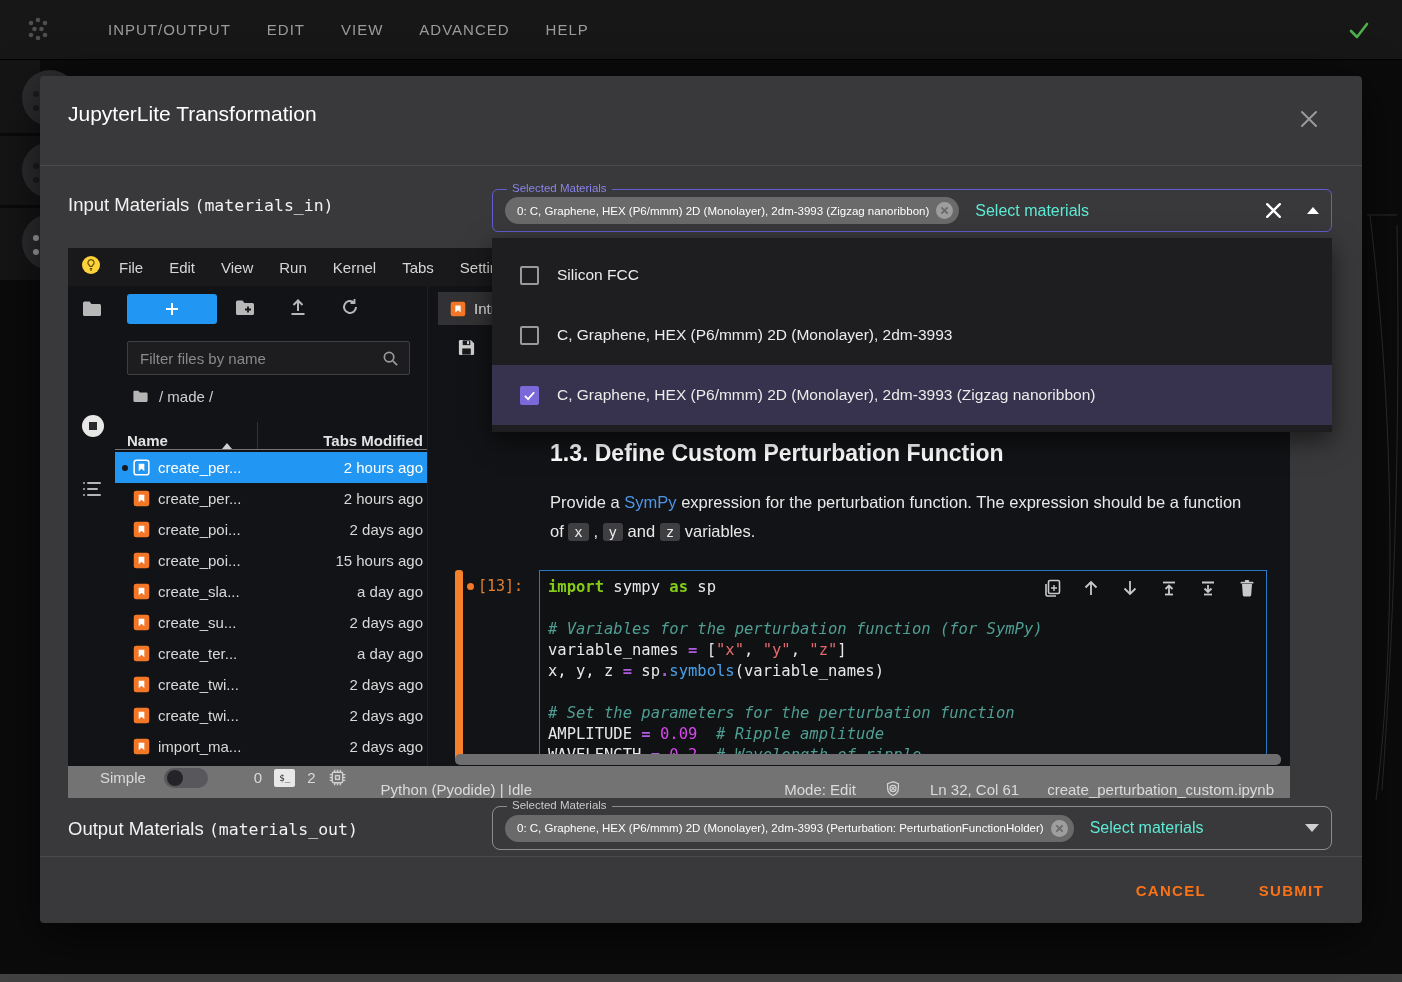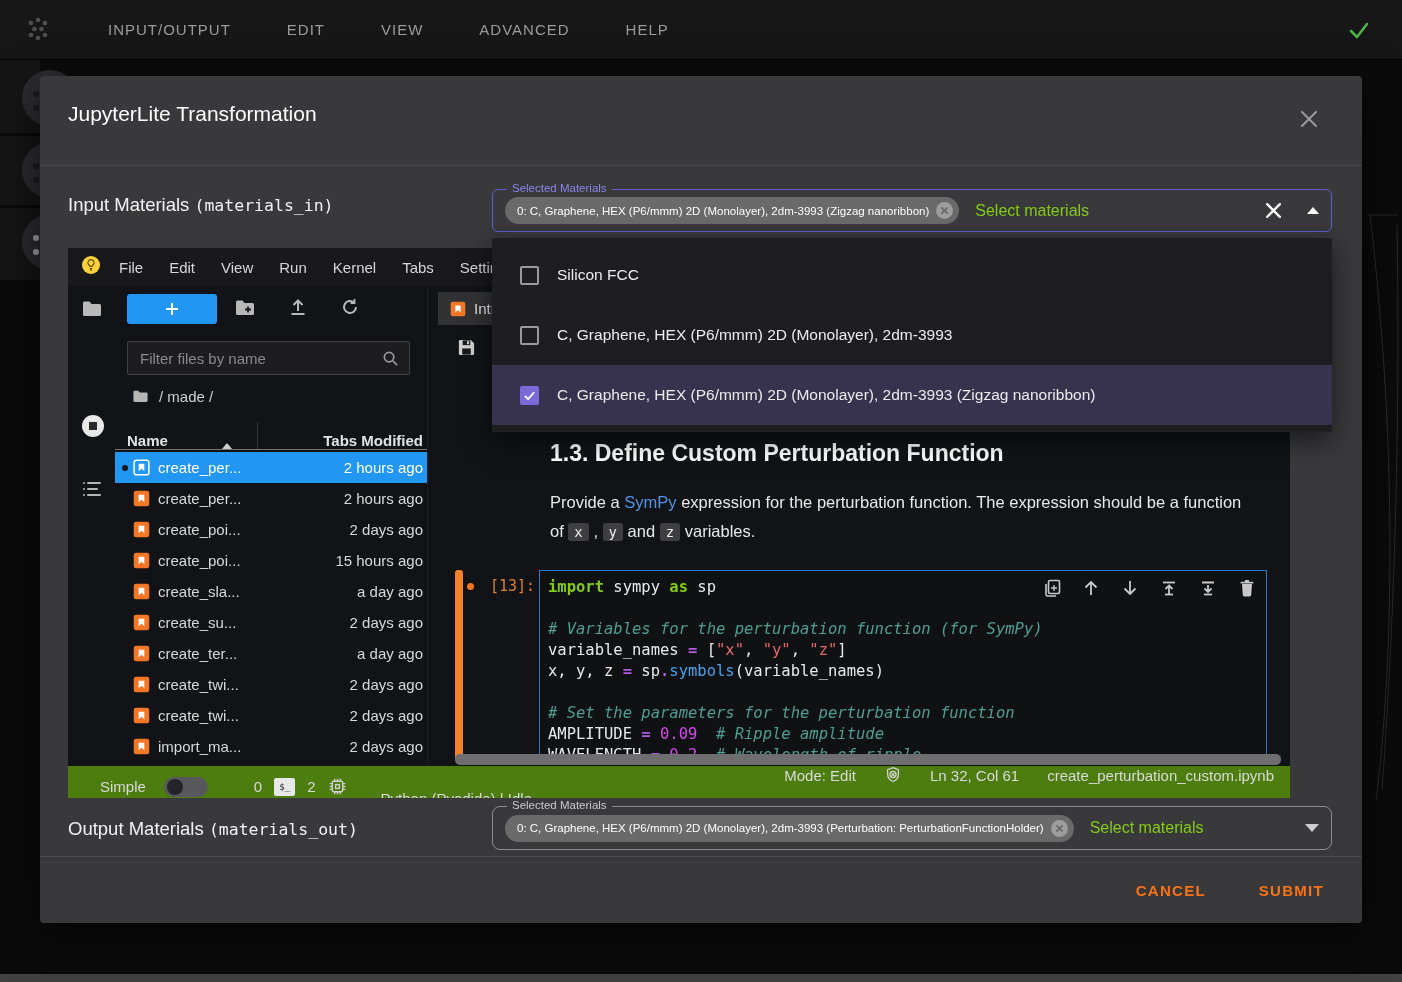--- a/index.html
+++ b/index.html
@@ -2,21 +2,21 @@
 <html><head>
 <meta charset="utf-8">
 <style>
   html,body{margin:0;padding:0;background:#050505;}
   *{box-sizing:border-box;}
   .screen{position:relative;width:1402px;height:982px;background:#0b0b0c;overflow:hidden;
           font-family:"Liberation Sans",sans-serif;-webkit-font-smoothing:antialiased;}
   
   .topbar{position:absolute;left:0;top:0;width:1402px;height:60px;background:#171717;display:flex;align-items:center;border-bottom:1px solid #000;}
   .tb-logo{margin-left:24px;width:28px;height:28px;flex:0 0 auto;}
-  .tb-menus{display:flex;gap:56px;margin-left:56px;}
+  .tb-menus{display:flex;gap:36px;margin-left:56px;}
   .tb-menu{color:#9b9b9b;font-size:15px;letter-spacing:1px;cursor:pointer;}
   .tb-check{position:absolute;right:30px;top:17px;}
   
   .bg-steps{position:absolute;left:0;top:60px;width:40px;height:220px;background:#151516;}
   .bg-divider{position:absolute;left:0;width:40px;height:3px;background:#0a0a0a;}
   .bg-circle{position:absolute;width:56px;height:56px;border-radius:50%;background:#2d2d30;}
   .bg-circle .h-dot{position:absolute;left:11px;width:6px;height:6px;border-radius:50%;background:#1c1c1e;}
   .bg-circle.light .h-dot{background:#a6a6a8;}
   
   .bg-wire{position:absolute;right:0;top:60px;}
@@ -32,21 +32,21 @@
   
   .mat-field{position:absolute;left:452px;width:840px;display:flex;align-items:center;padding:0 12px;border-radius:6px;}
   .mat-field .field-label{position:absolute;top:-8px;left:14px;font-size:11.5px;background:#39393b;padding:0 5px;}
   .mf-input{top:113px;height:43px;border:1.5px solid #625dd0;}
   .mf-input .field-label{color:#8a84ea;}
   .mf-output{top:730px;height:44px;border:1px solid #8c8c8c;border-radius:8px;}
   .mf-output .field-label{color:#c9c9c9;}
   .chip{display:inline-flex;align-items:center;background:#6a6a6a;border-radius:14px;height:27px;padding:0 6px 0 12px;max-width:640px;}
   .chip-text{color:#fff;font-size:11.5px;white-space:nowrap;}
   .chip-x{margin-left:7px;width:17px;height:17px;border-radius:50%;background:#9e9e9e;display:flex;align-items:center;justify-content:center;cursor:pointer;flex:0 0 auto;}
-  .mf-placeholder{color:#84cc16;font-size:16px;margin-left:16px;}
+  .mf-placeholder{color:#5eead4;font-size:16px;margin-left:16px;}
   .mf-icons{margin-left:auto;display:flex;align-items:center;gap:24px;}
   .tri-up{width:0;height:0;border-left:6px solid transparent;border-right:6px solid transparent;border-bottom:7px solid #fff;cursor:pointer;}
   .tri-down{width:0;height:0;border-left:7px solid transparent;border-right:7px solid transparent;border-top:8px solid #cfcfcf;cursor:pointer;}
   
   .dropdown{position:absolute;left:452px;top:162px;width:840px;background:#1e1e20;box-shadow:0 8px 24px rgba(0,0,0,.55);padding:7px 0;z-index:20;}
   .dd-opt{height:60px;display:flex;align-items:center;padding-left:28px;cursor:pointer;}
   .dd-opt.dd-sel{background:#37324d;}
   .dd-cb{width:19px;height:19px;border:2px solid #9a9a9a;border-radius:2px;display:flex;align-items:center;justify-content:center;flex:0 0 auto;}
   .dd-cb.on{background:#7b68d9;border-color:#7b68d9;}
   .dd-label{margin-left:18px;color:#ececec;font-size:15.5px;}
@@ -81,37 +81,37 @@
   
   .nb-tab{position:absolute;left:370px;top:44px;height:33px;background:#323234;display:flex;align-items:center;padding:0 40px 0 12px;cursor:pointer;}
   .nb-tab span{color:#e2e2e2;font-size:15px;margin-left:8px;}
   .nb-save{position:absolute;left:389px;top:90px;cursor:pointer;}
   .nb-plus{position:absolute;left:424px;top:90px;color:#cfcfcf;font-size:18px;cursor:pointer;}
   .nb-heading{position:absolute;left:482px;top:192px;color:#fff;font-size:23px;font-weight:700;}
   .nb-para{position:absolute;left:482px;top:240px;width:700px;color:#e8e8e8;font-size:16.5px;line-height:29px;}
   .nb-link{color:#4f95e5;cursor:pointer;}
   .inline-code{background:#3f3f42;font-family:"DejaVu Sans Mono",monospace;font-size:14px;padding:1px 6px;border-radius:3px;color:#eee;}
   .cell-collapser{position:absolute;left:387px;top:322px;width:8px;height:190px;background:#f5822a;border-radius:3px;cursor:pointer;}
-  .cell-prompt{position:absolute;left:399px;top:329px;display:flex;align-items:center;gap:16px;
+  .cell-prompt{position:absolute;left:399px;top:329px;display:flex;align-items:center;gap:4px;
                font-family:"DejaVu Sans Mono",monospace;font-size:15px;color:#e0802f;}
   .prompt-dot{width:7px;height:7px;border-radius:50%;background:#f37726;}
   .cell-editor{position:absolute;left:471px;top:322px;width:728px;height:190px;border:1px solid #2878c8;background:#101113;overflow:hidden;padding:6px 8px;cursor:text;}
   .code-line{font-family:"DejaVu Sans Mono",monospace;font-size:15.5px;line-height:21px;white-space:pre;color:#e8e8ea;}
   .tk-kw{color:#84cc16;font-weight:bold;}
   .tk-cm{color:#4f9e93;font-style:italic;}
   .tk-st{color:#e5696c;}
   .tk-op{color:#b05ce0;font-weight:bold;}
   .tk-fn{color:#4aa0e8;}
   .tk-nu{color:#d946ef;}
   .tk-pl{color:#e8e8ea;}
   .cell-toolbar{position:absolute;left:975px;top:331px;display:flex;gap:21px;z-index:3;}
   .cell-toolbar .ct-ic{cursor:pointer;display:flex;}
   .nb-hscroll{position:absolute;left:387px;top:506px;width:826px;height:11px;background:#6e6e70;border-radius:5px;cursor:pointer;}
   
-  .jp-status{position:absolute;left:0;top:518px;width:100%;height:32px;background:#4d7c0f;display:flex;align-items:flex-start;color:#dadada;font-size:15px;}
+  .jp-status{position:absolute;left:0;top:518px;width:100%;height:32px;background:#737373;display:flex;align-items:flex-end;color:#dadada;font-size:15px;}
   .sb-left{display:flex;align-items:center;margin-left:32px;gap:12px;}
   .sb-toggle{width:44px;height:20px;background:#58585c;border-radius:10px;position:relative;cursor:pointer;margin-left:6px;}
   .sb-knob{position:absolute;left:3px;top:2px;width:16px;height:16px;border-radius:50%;background:#242428;}
   .sb-term{width:21px;height:18px;background:#e8e8e8;border-radius:2px;color:#222;font-family:"DejaVu Sans Mono",monospace;font-size:9px;display:flex;align-items:center;justify-content:center;cursor:pointer;}
   .sb-right{position:absolute;right:16px;display:flex;align-items:center;gap:28px;}
   .sb-item{cursor:pointer;}
   
   .modal-fdiv{position:absolute;left:0;top:780px;width:100%;height:1px;background:rgba(255,255,255,.09);}
   .btn-text{position:absolute;top:800px;height:28px;background:none;border:none;color:#f97316;font-size:15px;font-weight:700;letter-spacing:1.3px;cursor:pointer;font-family:"Liberation Sans",sans-serif;}
   .btn-cancel{right:150px;}

